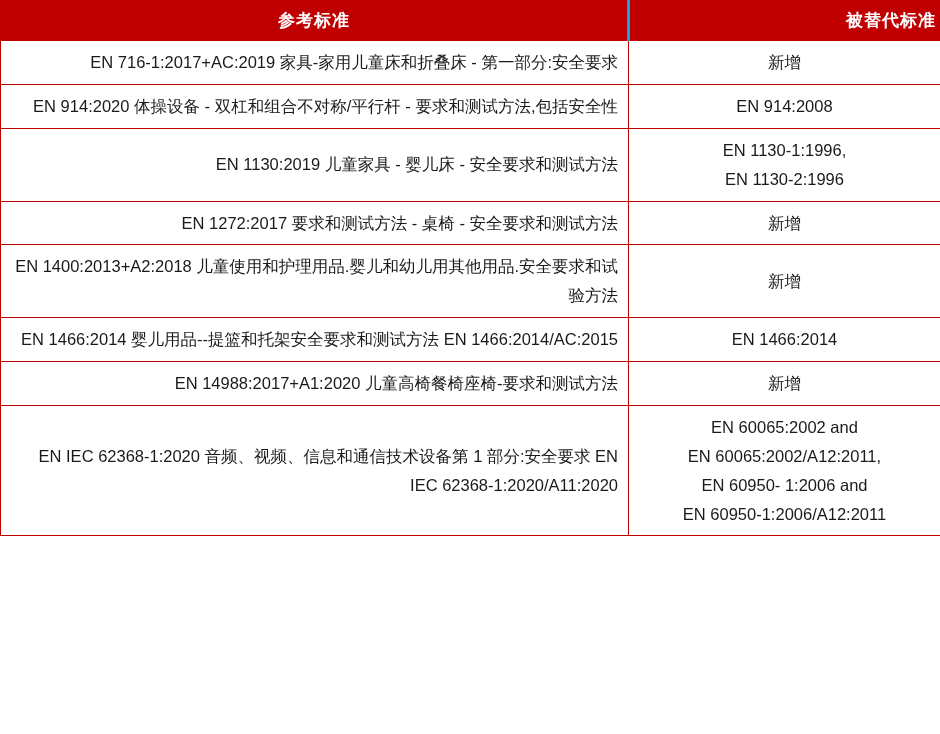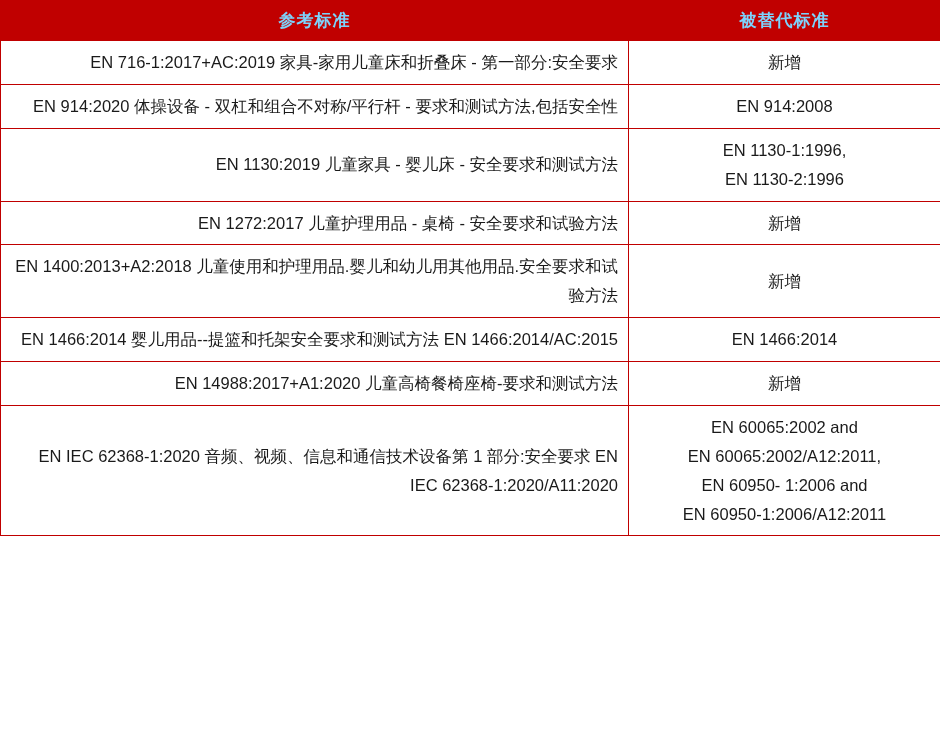--- a/index.html
+++ b/index.html
@@ -20,30 +20,31 @@
   table.std-table {
     border-collapse: collapse;
     width: 940px;
     table-layout: fixed;
   }
   table.std-table col.col-ref { width: 628px; }
   table.std-table col.col-sup { width: 312px; }
 
   thead th {
     background: #c00000;
-    color: #7dd3fc;
+    color: #ffffff;
     font-size: 17px;
     font-weight: bold;
     text-align: center;
     padding: 8px 4px;
     border: 1px solid #c00000;
     letter-spacing: 1px;
   }
   thead th.sup-head {
-    border-left: 1px solid #0ea5e9;
+    border-left: 3px solid #0ea5e9;
+    text-align: right;
   }
 
   tbody td {
     border: 1px solid #c00000;
     font-size: 16.5px;
     line-height: 1.75;
     color: #1a1a1a;
     vertical-align: middle;
   }
   tbody td.ref {
@@ -87,21 +88,21 @@
           </td>
         </tr>
         <tr>
           <td class="ref">EN 1130:2019 儿童家具 - 婴儿床 - 安全要求和测试方法</td>
           <td class="sup">
             <span class="sup-line">EN 1130-1:1996,</span>
             <span class="sup-line">EN 1130-2:1996</span>
           </td>
         </tr>
         <tr>
-          <td class="ref">EN 1272:2017 儿童护理用品 - 桌椅 - 安全要求和试验方法</td>
+          <td class="ref">EN 1272:2017 要求和测试方法 - 桌椅 - 安全要求和测试方法</td>
           <td class="sup">
             <span class="sup-line">新增</span>
           </td>
         </tr>
         <tr>
           <td class="ref">EN 1400:2013+A2:2018 儿童使用和护理用品.婴儿和幼儿用其他用品.安全要求和试验方法</td>
           <td class="sup">
             <span class="sup-line">新增</span>
           </td>
         </tr>

